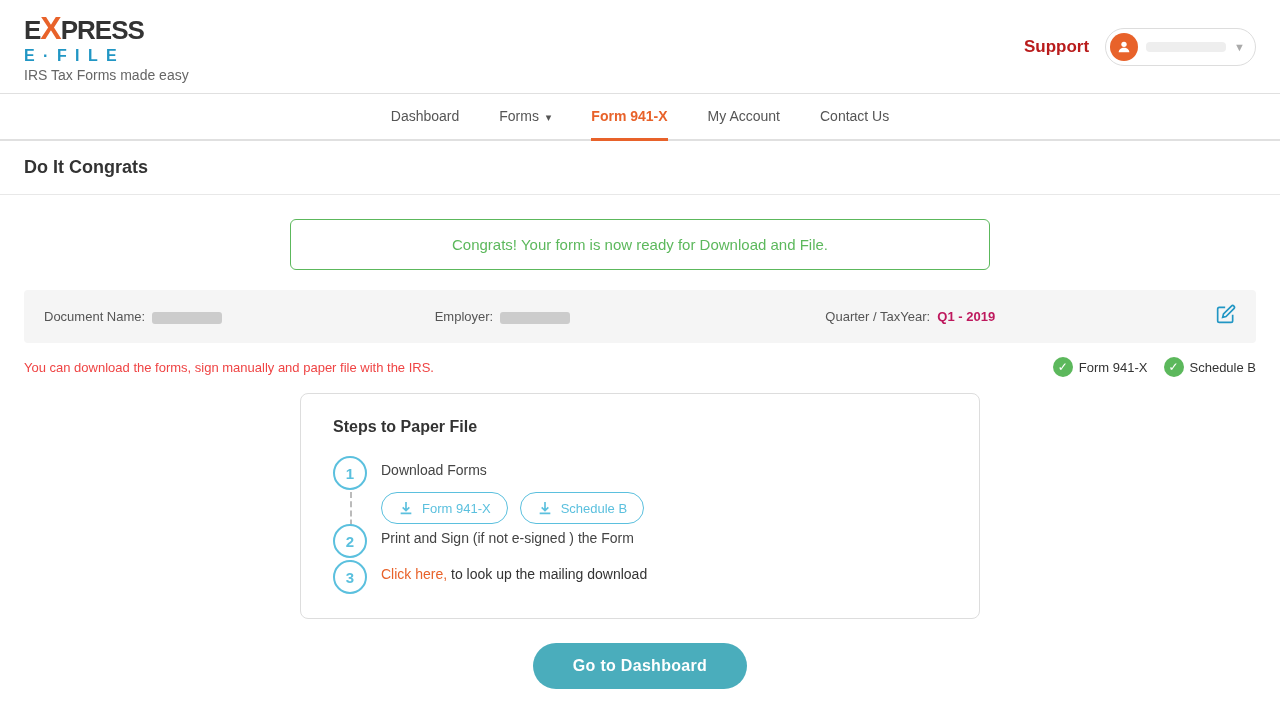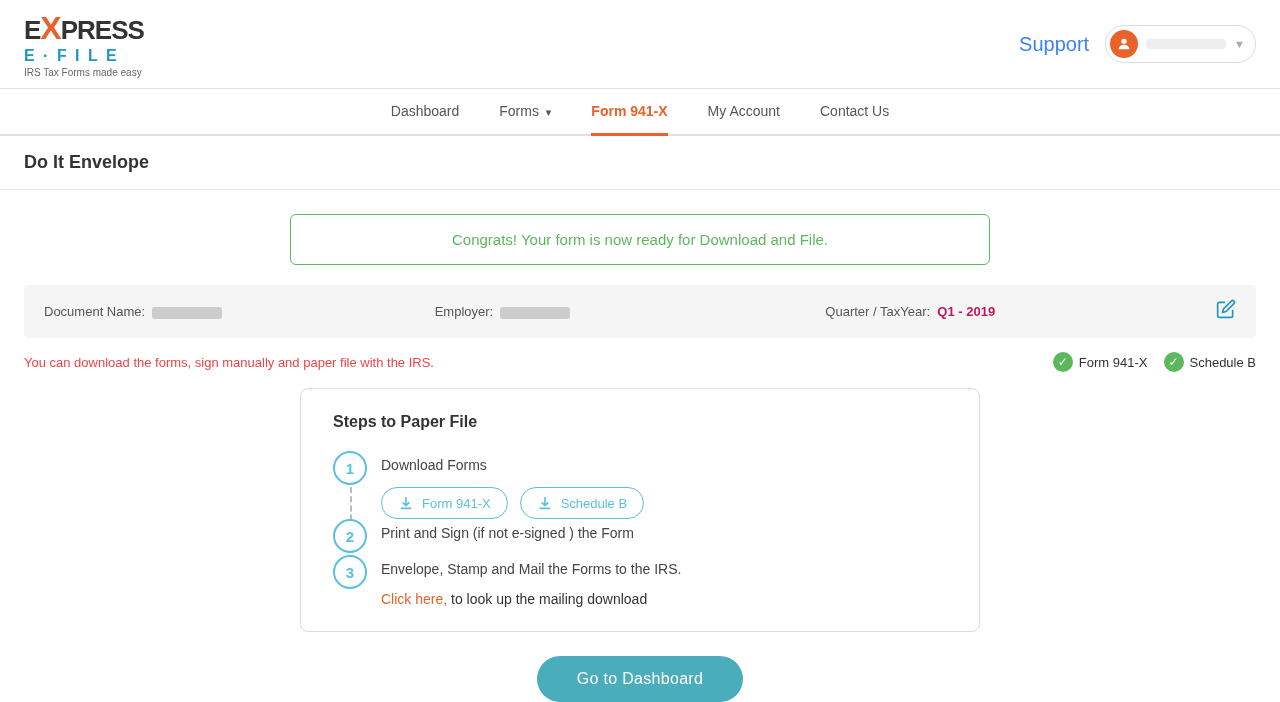--- a/index.html
+++ b/index.html
@@ -12,32 +12,32 @@
       justify-content: space-between;
       padding: 10px 24px;
       border-bottom: 1px solid #e0e0e0;
       background: #fff;
     }
     .logo-area {
       display: flex;
       flex-direction: column;
       align-items: flex-start;
     }
-    .logo-tagline { font-size: 10px; color: #666; margin-top: 2px; }
+    .logo-tagline { font-size: 14px; color: #666; margin-top: 2px; }
     .logo-icon-row { display: flex; align-items: center; gap: 2px; }
 
     .header-right {
       display: flex;
       align-items: center;
       gap: 16px;
     }
     .support-link {
-      color: #3b82f6;
-      font-weight: normal;
-      font-size: 20px;
+      color: #b91c1c;
+      font-weight: bold;
+      font-size: 17px;
       cursor: pointer;
       text-decoration: none;
     }
     .user-pill {
       display: flex;
       align-items: center;
       border: 1px solid #ddd;
       border-radius: 20px;
       padding: 4px 10px 4px 4px;
       gap: 8px;
@@ -276,21 +276,21 @@
       justify-content: center;
       margin-top: 8px;
     }
     .dashboard-btn {
       background: #4aadbc;
       color: white;
       border: none;
       border-radius: 30px;
       padding: 14px 40px;
       font-size: 16px;
-      font-weight: 400;
+      font-weight: 700;
       cursor: pointer;
       letter-spacing: 0.3px;
     }
   </style>
 </head>
 <body>
 
 <div class="header">
   <div class="logo-area">
     <div class="logo-icon-row">
@@ -319,21 +319,21 @@
 
 <nav class="nav-bar">
   <a class="nav-item">Dashboard</a>
   <a class="nav-item">Forms <span class="dropdown-arrow">▾</span></a>
   <a class="nav-item active">Form 941-X</a>
   <a class="nav-item">My Account</a>
   <a class="nav-item">Contact Us</a>
 </nav>
 
 <div class="page-header">
-  <h1 class="page-title">Do It Envelope</h1>
+  <h1 class="page-title">Do It Congrats</h1>
 </div>
 
 <div class="main-content">
 
   <div class="congrats-banner">
     <span>Congrats! Your form is now ready for Download and File.</span>
   </div>
 
   <div class="doc-info-row">
     <div class="doc-info-item">
@@ -397,21 +397,20 @@
     <div class="step-item">
       <div class="step-number">2</div>
       <div class="step-content">
         <div class="step-label">Print and Sign (if not e-signed ) the Form</div>
       </div>
     </div>
 
     <div class="step-item">
       <div class="step-number">3</div>
       <div class="step-content">
-        <div class="step-label">Envelope, Stamp and Mail the Forms to the IRS.</div>
         <div>
           <a class="step-link">Click here,</a>
           <span> to look up the mailing download</span>
         </div>
       </div>
     </div>
   </div>
 
   <div class="dashboard-btn-row">
     <button class="dashboard-btn">Go to Dashboard</button>

